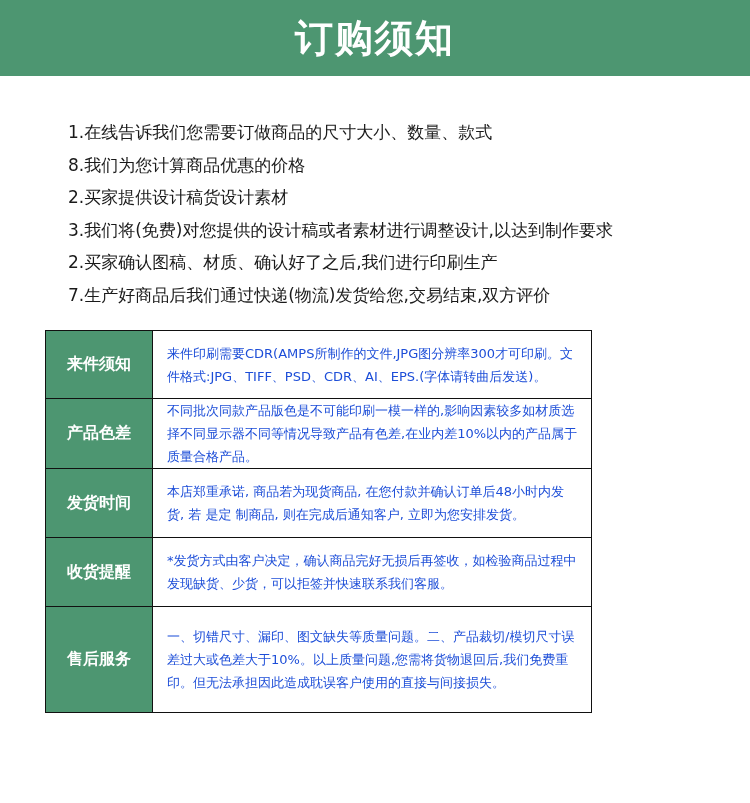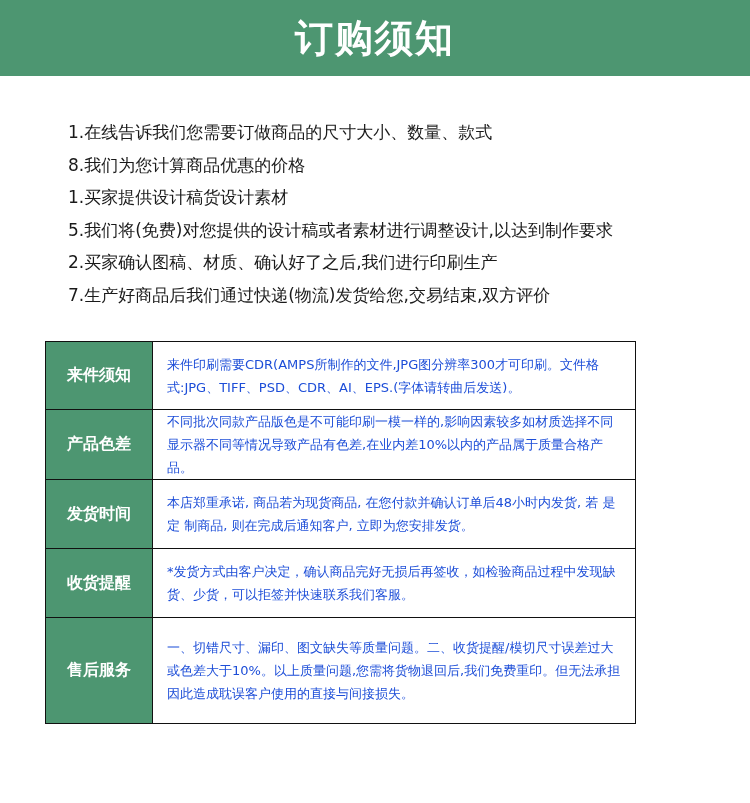--- a/index.html
+++ b/index.html
@@ -18,21 +18,21 @@
   }
   .steps {
     position: absolute; left: 52px; top: 100px; width: 680px;
     list-style: none; margin: 16px; padding: 0;
   }
   .step {
     height: 32.5px; line-height: 32.5px;
     font-size: 17px; color: #1a1a1a; white-space: nowrap;
   }
   .notice-table {
-    position: absolute; left: 45px; top: 341px; width: 591px;
+    position: absolute; left: 45px; top: 330px; width: 547px;
     border-collapse: collapse; table-layout: fixed;
   }
   .notice-table td {
     border: 1.5px solid #111111; padding: 0;
   }
   .label-cell {
     width: 106px; background: #4d9671; color: #ffffff;
     font-size: 16px; font-weight: bold; text-align: center; vertical-align: middle;
   }
   .content-cell {
@@ -45,22 +45,22 @@
 </head>
 <body>
 
 <div class="banner">
   <div class="banner-title">订购须知</div>
 </div>
 
 <ol class="steps">
   <li class="step">1.在线告诉我们您需要订做商品的尺寸大小、数量、款式</li>
   <li class="step">8.我们为您计算商品优惠的价格</li>
-  <li class="step">1.买家提供设计稿货设计素材</li>
-  <li class="step">5.我们将(免费)对您提供的设计稿或者素材进行调整设计,以达到制作要求</li>
+  <li class="step">2.买家提供设计稿货设计素材</li>
+  <li class="step">3.我们将(免费)对您提供的设计稿或者素材进行调整设计,以达到制作要求</li>
   <li class="step">2.买家确认图稿、材质、确认好了之后,我们进行印刷生产</li>
   <li class="step">7.生产好商品后我们通过快递(物流)发货给您,交易结束,双方评价</li>
 </ol>
 
 <table class="notice-table">
   <tbody>
       <tr style="height:68px">
     <td class="label-cell">来件须知</td>
     <td class="content-cell">来件印刷需要CDR(AMPS所制作的文件,JPG图分辨率300才可印刷。文件格式:JPG、TIFF、PSD、CDR、AI、EPS.(字体请转曲后发送)。</td>
   </tr>
@@ -71,16 +71,16 @@
   <tr style="height:69px">
     <td class="label-cell">发货时间</td>
     <td class="content-cell">本店郑重承诺, 商品若为现货商品, 在您付款并确认订单后48小时内发货, 若 是定 制商品, 则在完成后通知客户, 立即为您安排发货。</td>
   </tr>
   <tr style="height:69px">
     <td class="label-cell">收货提醒</td>
     <td class="content-cell">*发货方式由客户决定，确认商品完好无损后再签收，如检验商品过程中发现缺货、少货，可以拒签并快速联系我们客服。</td>
   </tr>
   <tr style="height:106px">
     <td class="label-cell">售后服务</td>
-    <td class="content-cell">一、切错尺寸、漏印、图文缺失等质量问题。二、收货提醒/模切尺寸误差过大或色差大于10%。以上质量问题,您需将货物退回后,我们免费重印。但无法承担因此造成耽误客户使用的直接与间接损失。</td>
+    <td class="content-cell">一、切错尺寸、漏印、图文缺失等质量问题。二、产品裁切/模切尺寸误差过大或色差大于10%。以上质量问题,您需将货物退回后,我们免费重印。但无法承担因此造成耽误客户使用的直接与间接损失。</td>
   </tr>
 </tbody>
   </table>
 
 </body></html>

